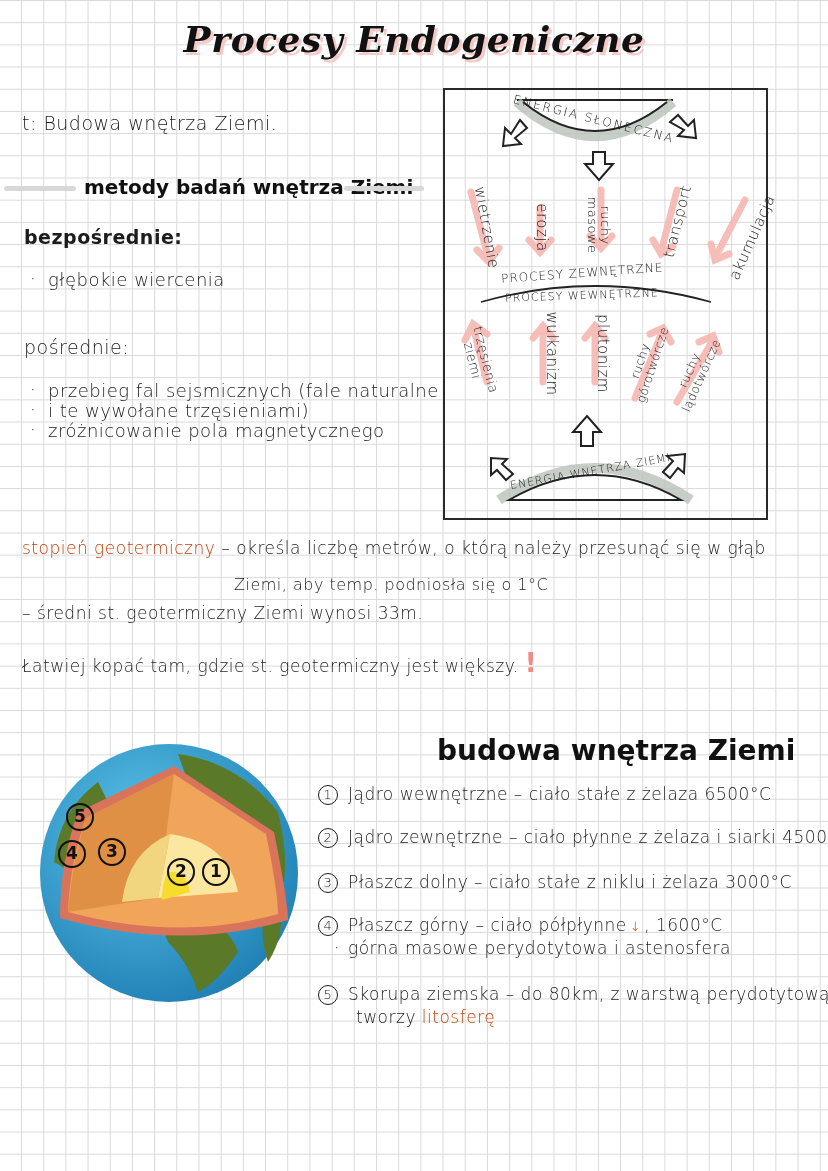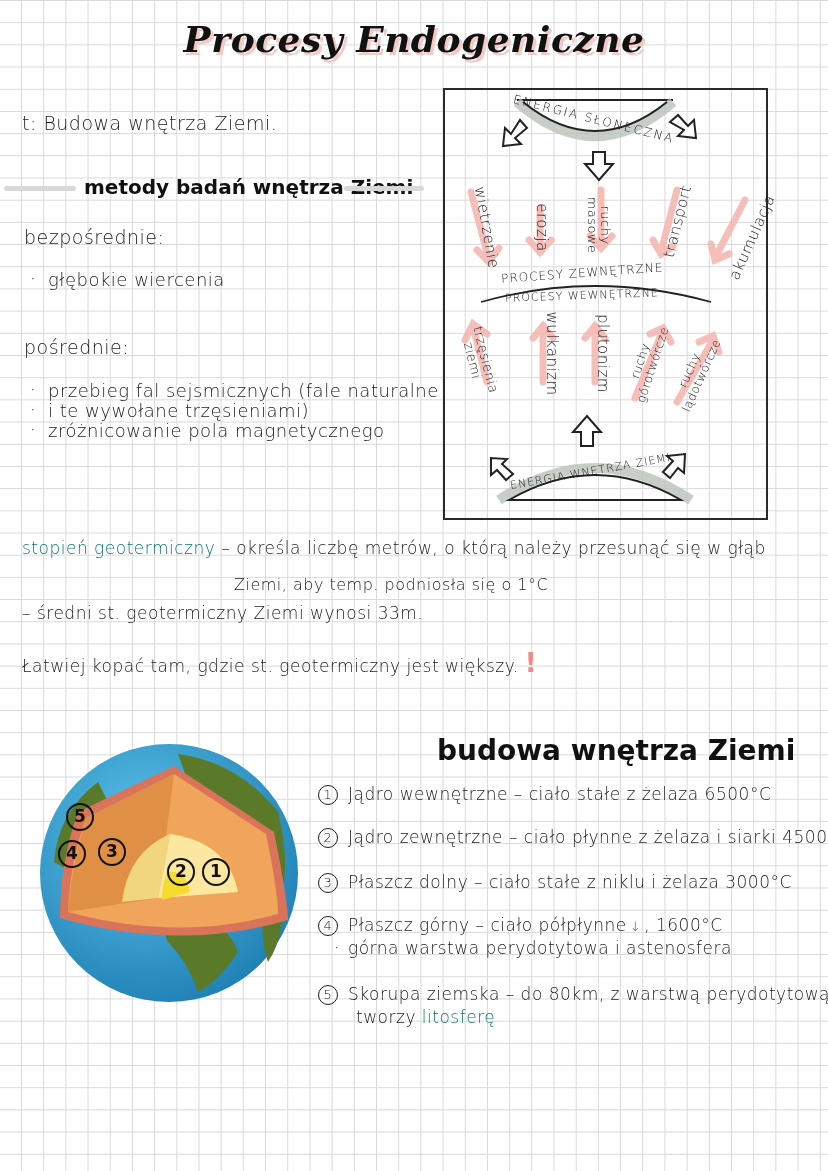--- a/index.html
+++ b/index.html
@@ -25,21 +25,21 @@
   }
   .topic { left: 22px; top: 112px; font-size: 19px; }
   .section-rule {
     top: 186px; height: 5px; background: #d8d8d8; border-radius: 3px;
   }
   .section-head { font-weight: bold; font-size: 20px; color: #111; letter-spacing: 0; }
   .lbl { font-size: 19px; }
   ul.dots { list-style: none; margin: 0; padding: 0; }
   ul.dots li { position: relative; padding-left: 24px; font-size: 18px; line-height: 20px; }
   ul.dots li::before { content: "·"; position: absolute; left: 6px; top: -1px; font-size: 18px; }
-  .pink { color: #0f766e; }
+  .pink { color: #c2410c; }
   .box {
     left: 443px; top: 88px; width: 325px; height: 432px;
     border: 2px solid #2a2a2a; box-sizing: border-box;
   }
   .vword { position: absolute; font-size: 15px; white-space: nowrap; transform-origin: center center; line-height: 15px; }
   .sub-head { font-weight: bold; font-size: 28px; color: #111; letter-spacing: 0; }
   .num-item { position: absolute; left: 318px; font-size: 17px; line-height: 22px; white-space: nowrap; }
   .circ {
     display: inline-block; width: 20px; height: 20px; border: 1.6px solid #1a1a1a; border-radius: 50%;
     text-align: center; line-height: 20px; font-size: 13px; margin-right: 10px; vertical-align: middle;
@@ -55,21 +55,21 @@
 <body>
 
 <div class="abs title" data-name="page-title">Procesy Endogeniczne</div>
 
 <div class="abs hand topic" data-name="lesson-topic">t: Budowa wnętrza Ziemi.</div>
 
 <div class="abs section-rule" style="left:4px; width:72px;" data-name="section-divider-left"></div>
 <div class="abs section-head" style="left:84px; top:175px;" data-name="methods-heading">metody badań wnętrza Ziemi</div>
 <div class="abs section-rule" style="left:344px; width:80px;" data-name="section-divider-right"></div>
 
-<div class="abs hand lbl" style="left:24px; top:226px;" data-name="direct-methods-label">bezpośrednie:</div>
+<div class="abs hand lbl" style="left:24px; top:226px;font-weight:bold;" data-name="direct-methods-label">bezpośrednie:</div>
 <ul class="abs dots hand" style="left:24px; top:270px;" data-name="direct-methods-list">
   <li data-name="list-item">głębokie wiercenia</li>
 </ul>
 
 <div class="abs hand lbl" style="left:24px; top:336px;" data-name="indirect-methods-label">pośrednie:</div>
 <ul class="abs dots hand" style="left:24px; top:381px;" data-name="indirect-methods-list">
   <li data-name="list-item">przebieg fal sejsmicznych (fale naturalne</li>
   <li data-name="list-item" style="padding-left:24px;"><span data-name="list-item-continuation">i te wywołane trzęsieniami)</span></li>
   <li data-name="list-item">zróżnicowanie pola magnetycznego</li>
 </ul>
@@ -201,20 +201,20 @@
 <div class="num-item hand" style="top:826px;" data-name="layer-item">
   <span class="circ" data-name="layer-number">2</span><span data-name="layer-text">Jądro zewnętrzne – ciało płynne z żelaza i siarki 4500°C</span>
 </div>
 <div class="num-item hand" style="top:871px;" data-name="layer-item">
   <span class="circ" data-name="layer-number">3</span><span data-name="layer-text">Płaszcz dolny – ciało stałe z niklu i żelaza 3000°C</span>
 </div>
 <div class="num-item hand" style="top:914px;" data-name="layer-item">
   <span class="circ" data-name="layer-number">4</span><span data-name="layer-text">Płaszcz górny – ciało półpłynne</span><span class="pink" style="font-size:13px; margin:0 3px;" data-name="arrow-down-small-icon">↓</span><span data-name="layer-temp">, 1600°C</span>
 </div>
 <div class="num-item hand" style="top:937px; left:348px;" data-name="layer-item-line2">
-  <span style="position:absolute; left:-14px;" data-name="bullet-dot">·</span><span data-name="layer-text">górna warstwa perydotytowa i astenosfera</span>
+  <span style="position:absolute; left:-14px;" data-name="bullet-dot">·</span><span data-name="layer-text">górna masowe perydotytowa i astenosfera</span>
 </div>
 <div class="num-item hand" style="top:983px;" data-name="layer-item">
   <span class="circ" data-name="layer-number">5</span><span data-name="layer-text">Skorupa ziemska – do 80km, z warstwą perydotytową</span>
 </div>
 <div class="num-item hand" style="top:1006px; left:356px;" data-name="layer-item-line2">
   <span data-name="layer-text">tworzy </span><span class="pink" data-name="lithosphere-term">litosferę</span>
 </div>
 
 </body></html>

